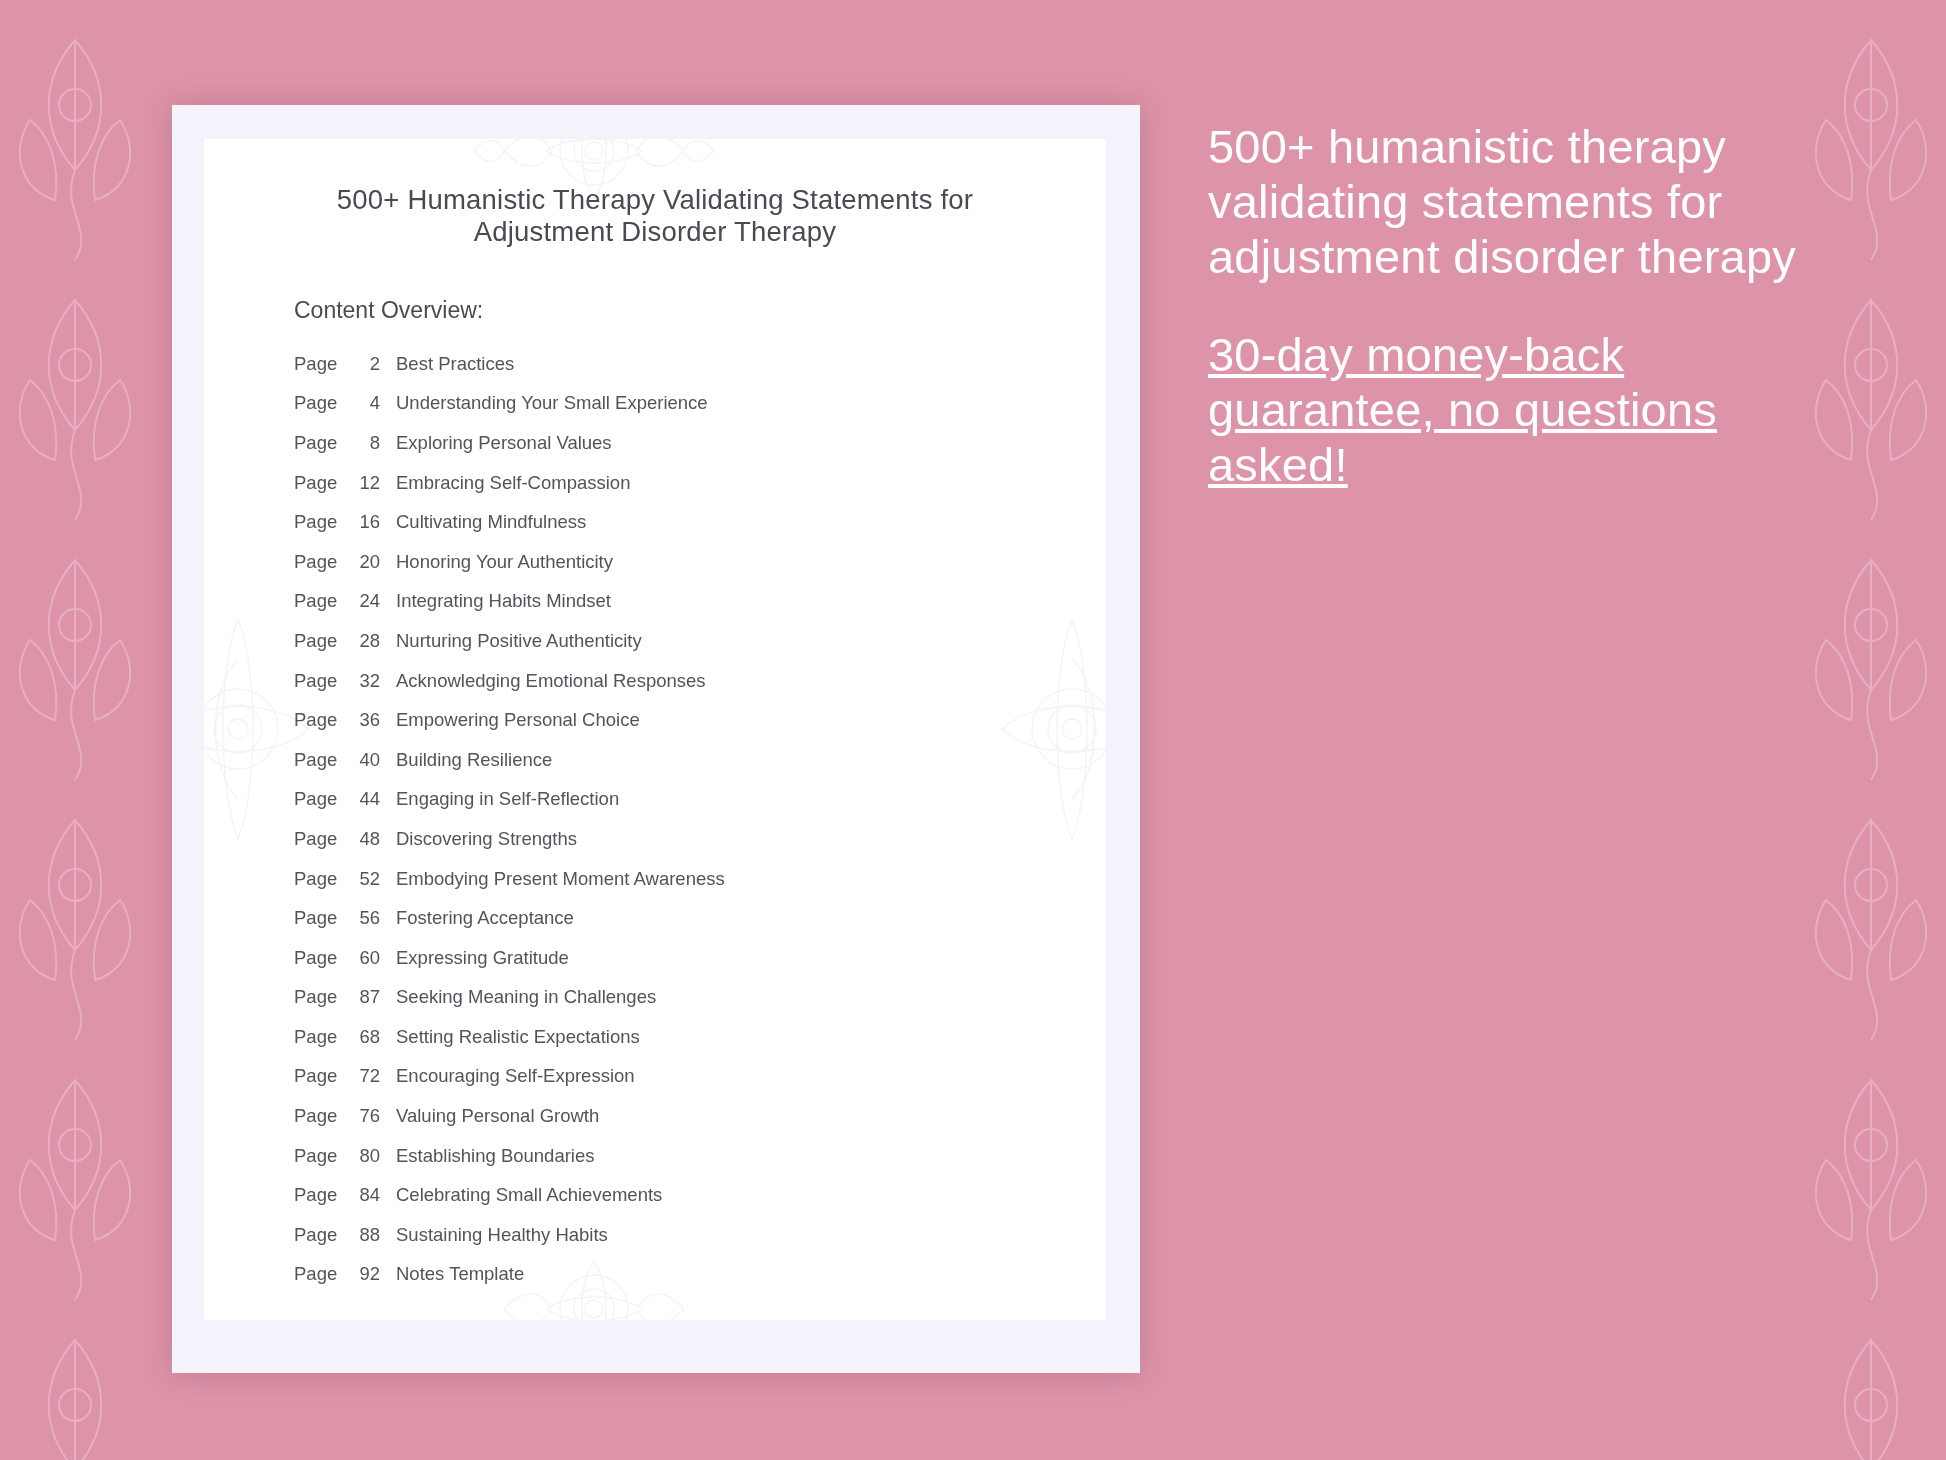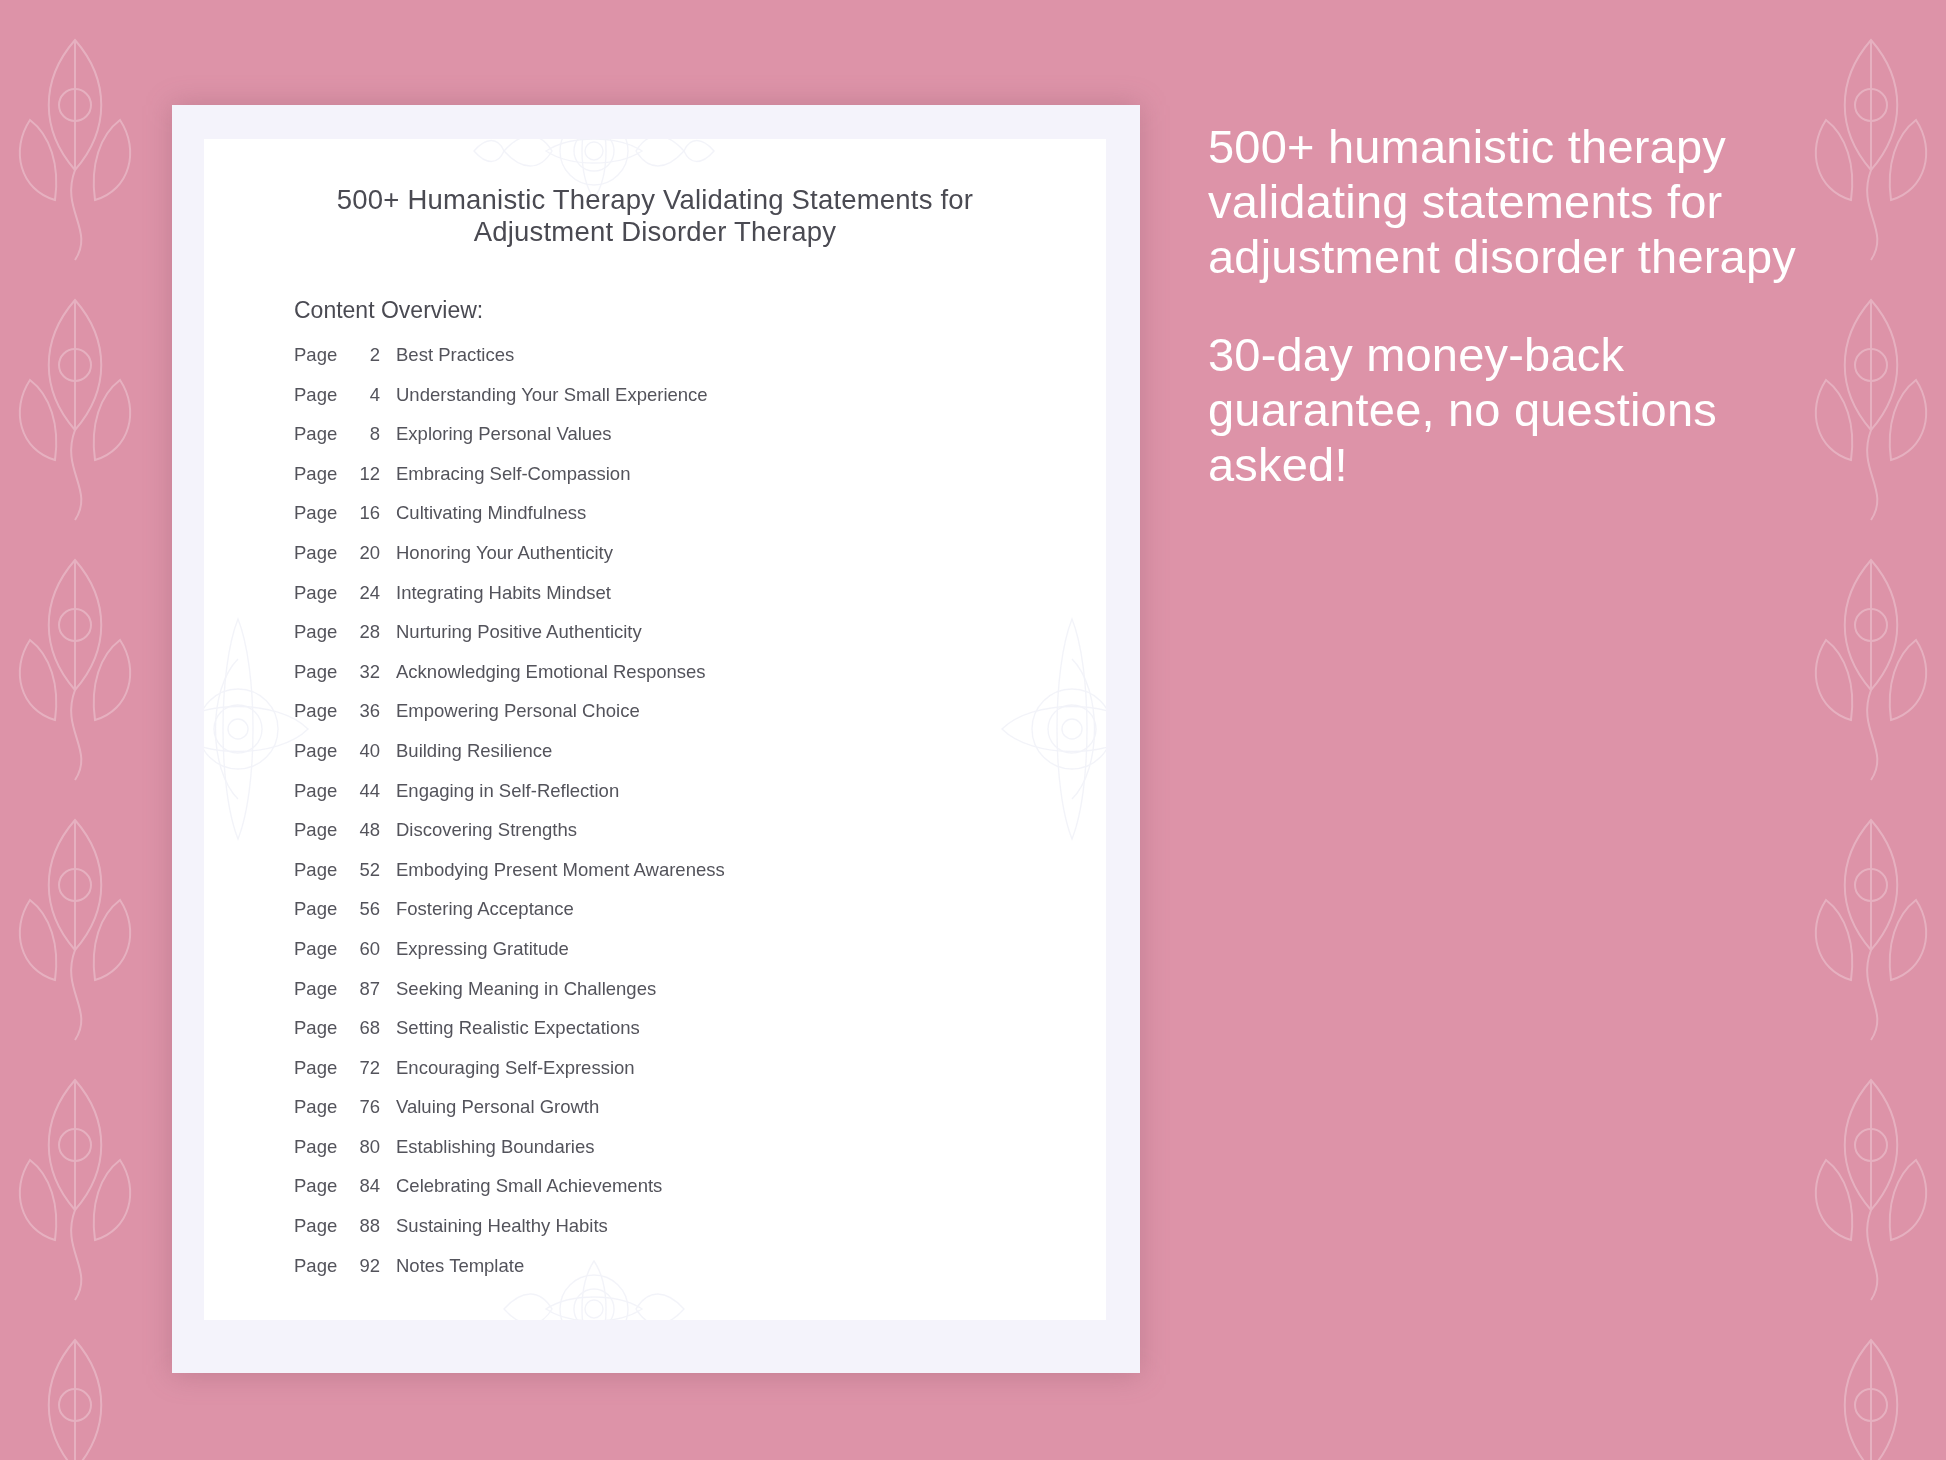--- a/index.html
+++ b/index.html
@@ -92,21 +92,21 @@
   }
 
   .toc {
     position: absolute;
     left: 90px;
     top: 205px;
     width: 760px;
   }
   .toc-row {
     display: flex;
-    align-items: flex-start;
+    align-items: center;
     height: 39.6px;
     font-size: 18.5px;
     color: #53535b;
     white-space: nowrap;
   }
   .toc-page {
     display: inline-block;
     width: 86px;
     text-align: left;
   }
@@ -126,21 +126,21 @@
     width: 600px;
     color: #ffffff;
   }
   .promo-block {
     font-size: 47px;
     line-height: 1.17;
     letter-spacing: 0.2px;
     margin-bottom: 43px;
     font-weight: 400;
   }
-  .promo-block:last-child { margin-bottom: 4px; }
+  .promo-block:last-child { margin-bottom: 4px; text-decoration: underline; }
 </style>
 </head>
 <body>
 
 <div class="canvas">
 
   <div class="floral left">
     <svg width="150" height="1460" viewBox="0 0 150 1460" xmlns="http://www.w3.org/2000/svg">
       <g fill="none" stroke="#ffffff" stroke-width="2" opacity="0.55">
         <g>

